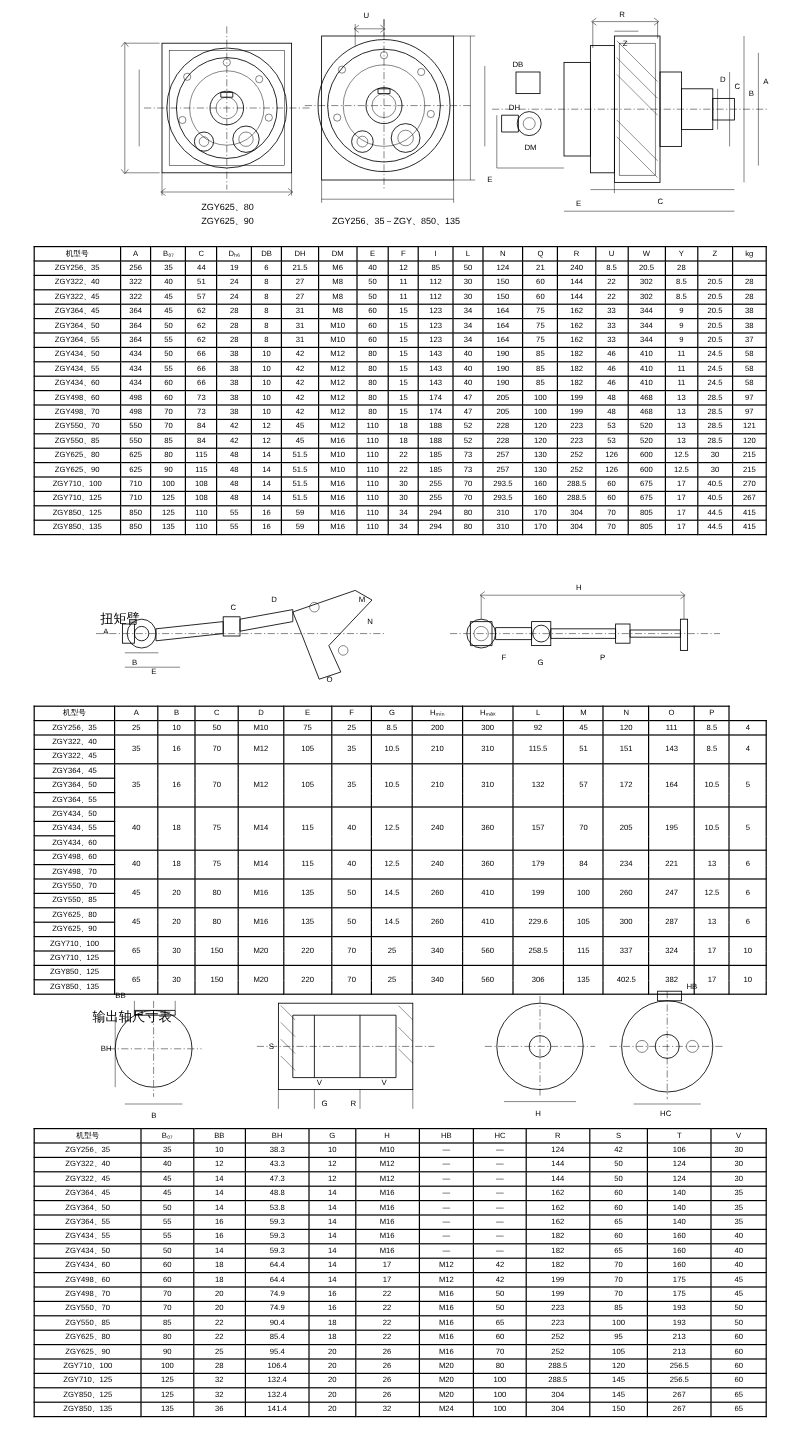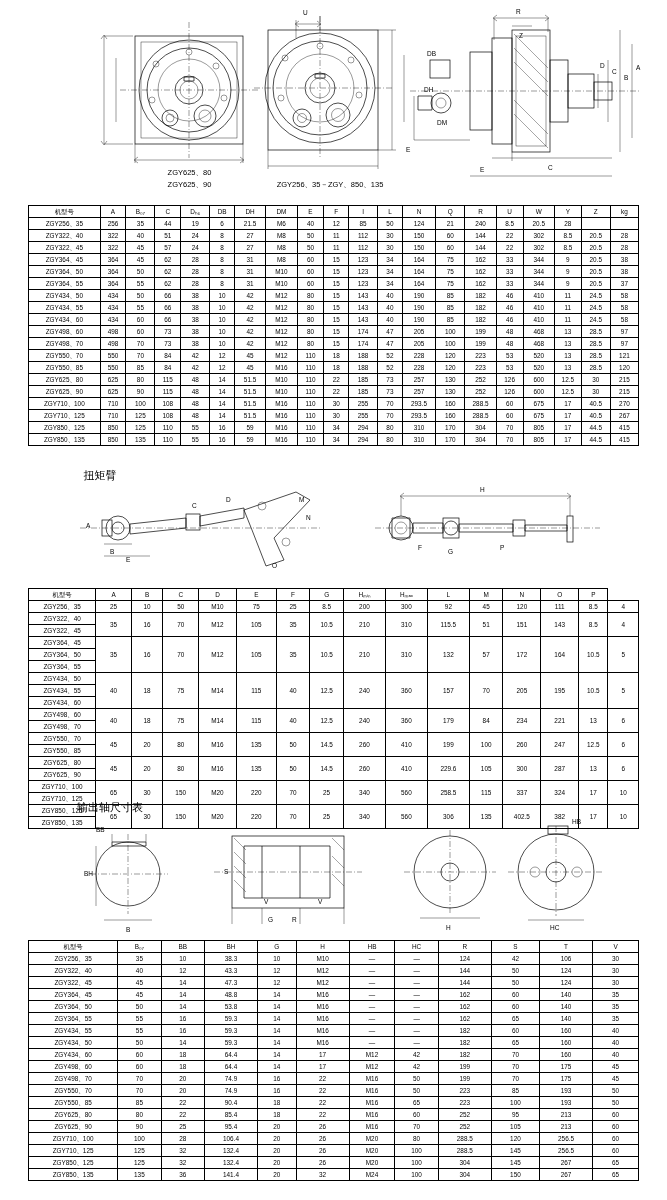--- a/index.html
+++ b/index.html
@@ -28,20 +28,21 @@
     overflow:hidden;
   }
   table.spec th{font-weight:normal;}
   table.spec td.model{text-align:center;}
 
   
   .sec-title{
     font-size:11px;
     font-family:"Liberation Sans", sans-serif;
     text-align:center;
+    margin-top:40px;
   }
 
   
   .draw{position:absolute;}
   .cap{position:absolute;font-size:7.5px;text-align:center;white-space:nowrap;}
 
   svg{display:block;}
   .ln{stroke:#000;stroke-width:0.7;fill:none;}
   .ln-thin{stroke:#000;stroke-width:0.4;fill:none;}
   .hatch{stroke:#000;stroke-width:0.35;fill:none;}

